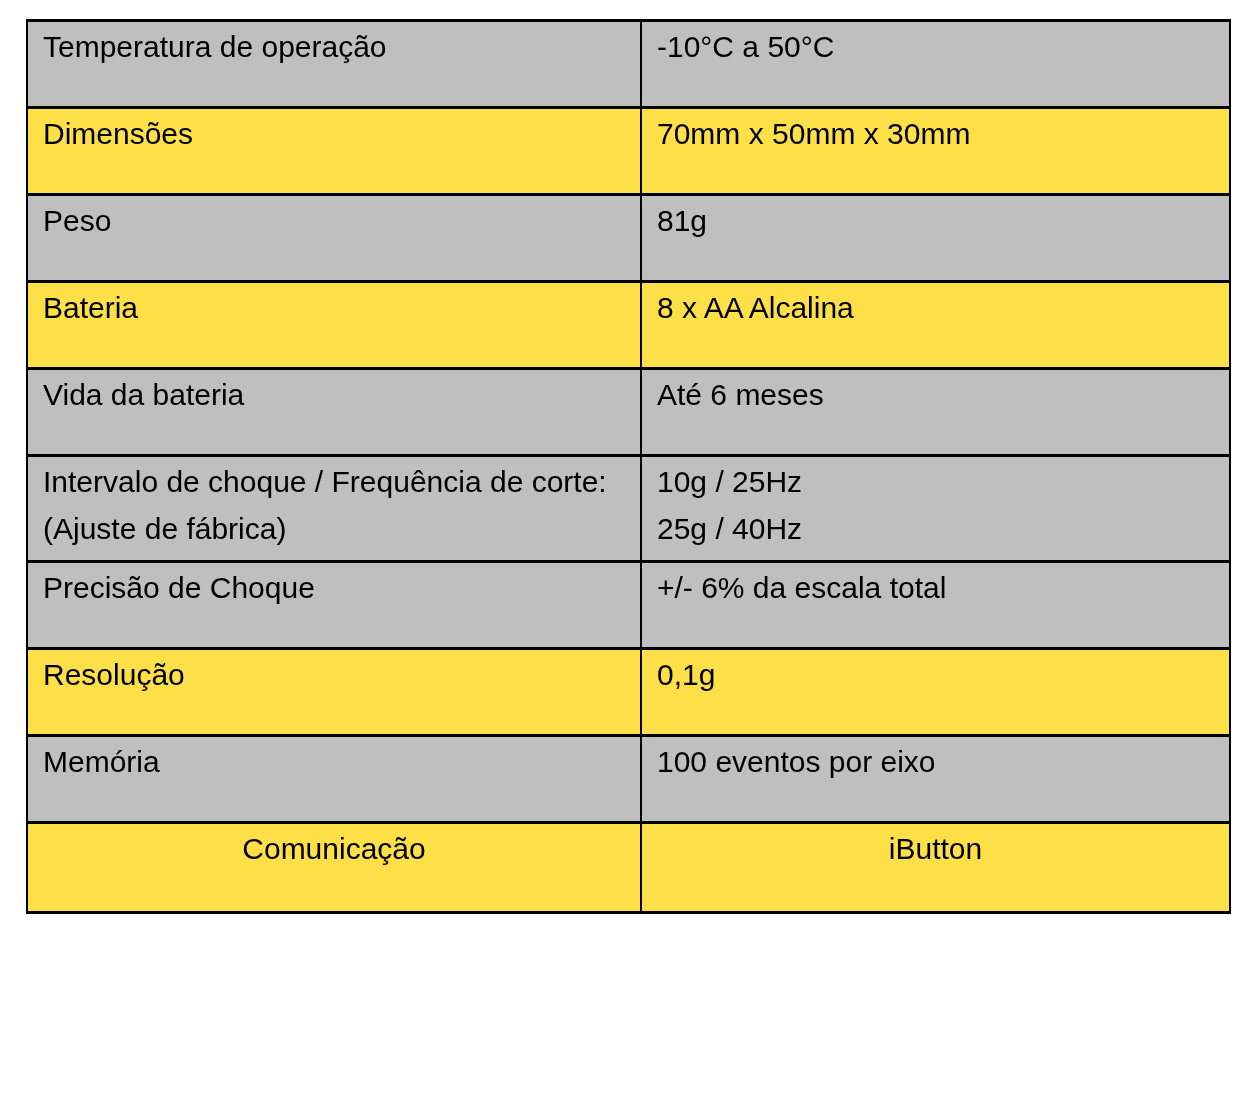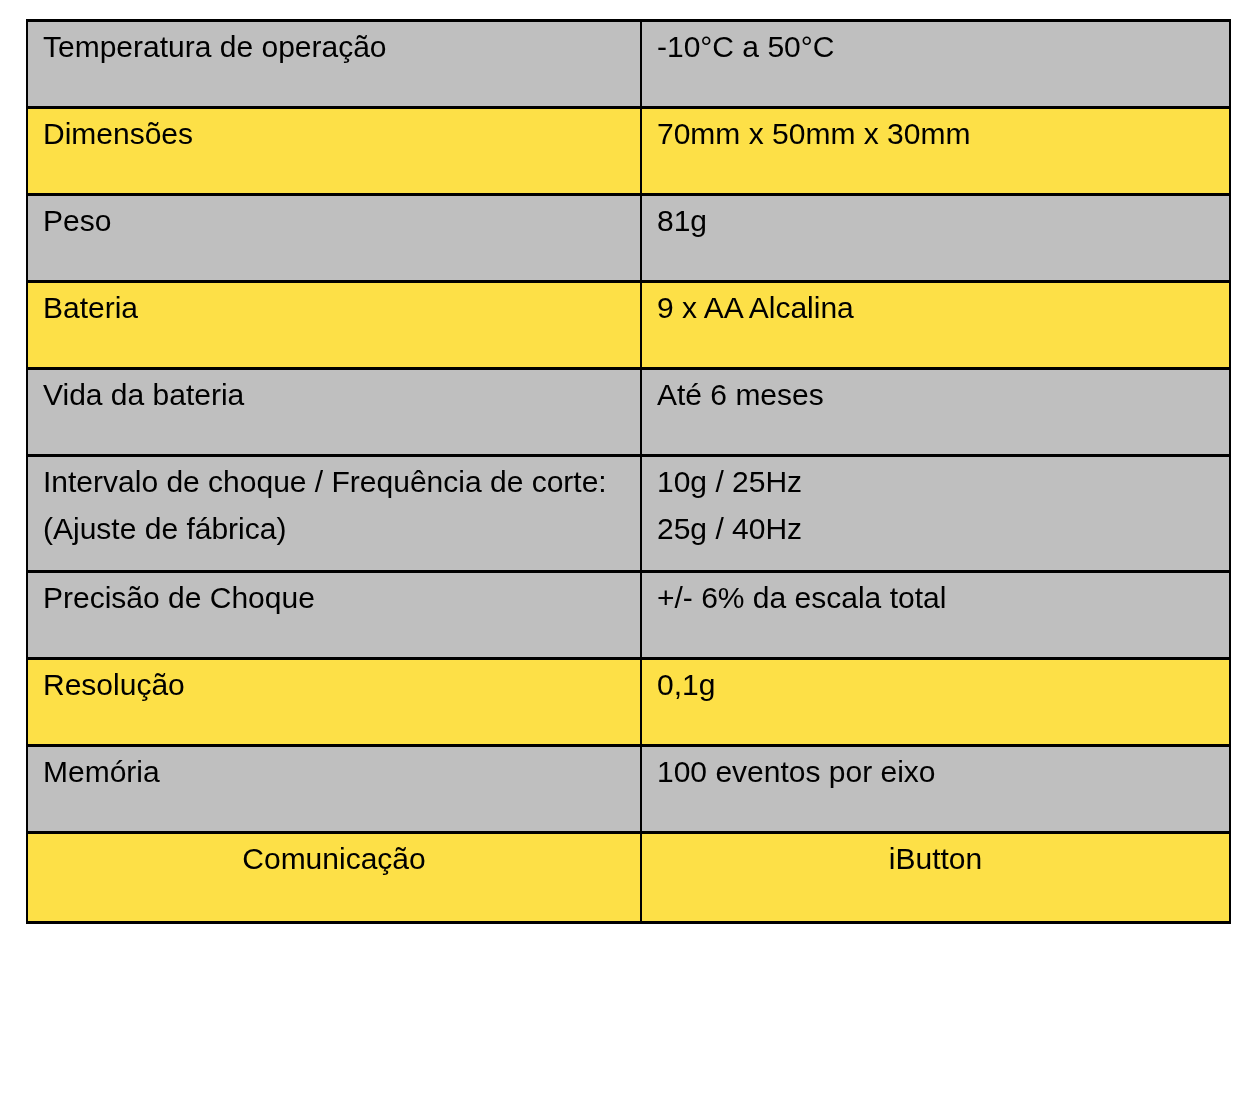--- a/index.html
+++ b/index.html
@@ -26,21 +26,21 @@
     table-layout: fixed;
   }
   table.spec-table col.c-label { width: 614px; }
   table.spec-table col.c-value { width: 589px; }
   table.spec-table td {
     border-left: 2px solid #000000;
     border-right: 2px solid #000000;
     border-top: 3px solid #000000;
     border-bottom: 3px solid #000000;
     vertical-align: top;
-    padding: 1px 15px 18px 15px;
+    padding: 1px 15px 8px 15px;
     font-size: 30px;
     line-height: 47px;
     white-space: pre-line;
     overflow: hidden;
   }
   table.spec-table tr { height: 87px; }
   table.spec-table tr.row-tall { height: 94px; }
   table.spec-table tr.row-last { height: 90px; text-align: center; }
   table.spec-table tr.shaded td { background: #BFBFBF; }
   table.spec-table tr.plain td { background: #fde047; }
@@ -62,21 +62,21 @@
       <tr class="plain">
         <td>Dimensões</td>
         <td>70mm x 50mm x 30mm</td>
       </tr>
       <tr class="shaded">
         <td>Peso</td>
         <td>81g</td>
       </tr>
       <tr class="plain">
         <td>Bateria</td>
-        <td>9 x AA Alcalina</td>
+        <td>8 x AA Alcalina</td>
       </tr>
       <tr class="shaded">
         <td>Vida da bateria</td>
         <td>Até 6 meses</td>
       </tr>
       <tr class="shaded row-tall">
         <td>Intervalo de choque / Frequência de corte: (Ajuste de fábrica)</td>
         <td>10g / 25Hz
 25g / 40Hz</td>
       </tr>

